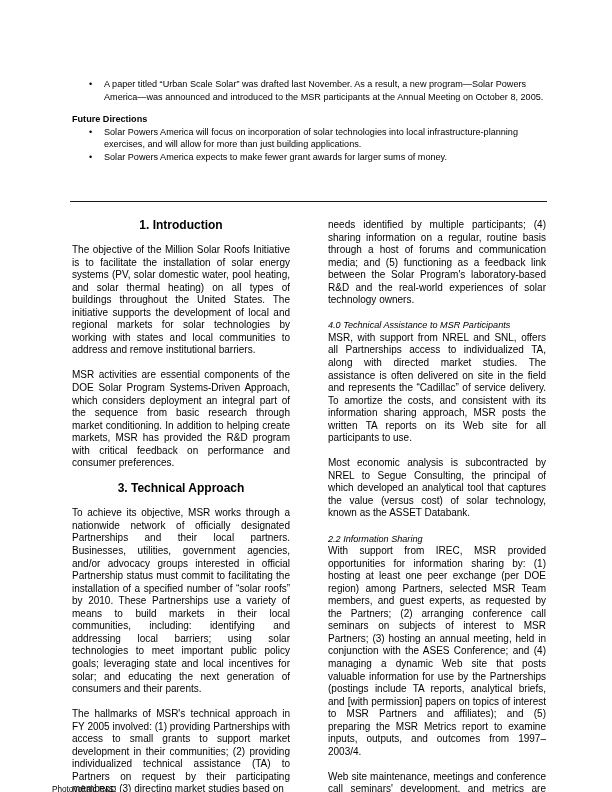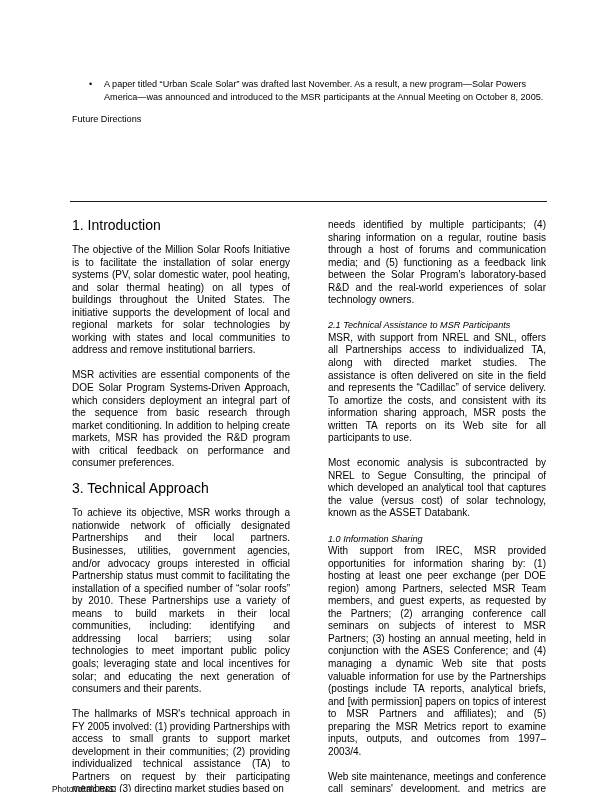--- a/index.html
+++ b/index.html
@@ -43,21 +43,21 @@
     content: "\2022";
     position: absolute;
     left: 17px;
     top: 0;
     font-size: 9.1px;
     line-height: 12.6px;
   }
   .section-head-bold {
     font-size: 9.1px;
     line-height: 12.6px;
-    font-weight: normal;
+    font-weight: bold;
     margin: 10px 0 0 0;
   }
   .future-list {
     margin-top: 0;
   }
 
   
   .divider {
     position: absolute;
     left: 70px;
@@ -82,24 +82,24 @@
   .body-p {
     font-size: 10px;
     line-height: 12.55px;
     text-align: justify;
     text-justify: inter-word;
     margin: 0 0 12.5px 0;
     hyphens: none;
   }
   .body-p:last-child { margin-bottom: 0; }
   .col-head {
-    font-size: 14px;
+    font-size: 12px;
     line-height: 12.55px;
-    font-weight: normal;
-    text-align: left;
+    font-weight: bold;
+    text-align: center;
     margin: 0 0 12.5px 0;
   }
   .col-subhead {
     font-size: 9.1px;
     line-height: 12.55px;
     font-style: italic;
     text-align: left;
     margin: 0 0 0 0;
   }
 
@@ -127,42 +127,44 @@
 <div class="page">
 
   <div class="top-block">
     <ul class="bullet-list">
       <li class="bullet-item">A paper titled “Urban Scale Solar” was drafted last November. As a result, a new program—Solar Powers America—was announced and introduced to the MSR participants at the Annual Meeting on October 8, 2005.</li>
     </ul>
 
     <div class="section-head-bold">Future Directions</div>
 
     <ul class="bullet-list future-list">
+      <li class="bullet-item">Solar Powers America will focus on incorporation of solar technologies into local infrastructure-planning exercises, and will allow for more than just building applications.</li>
+      <li class="bullet-item">Solar Powers America expects to make fewer grant awards for larger sums of money.</li>
     </ul>
   </div>
 
   <div class="divider"></div>
 
   <div class="columns">
 
     <div class="col">
       <div class="col-head">1.  Introduction</div>
       <p class="body-p">The objective of the Million Solar Roofs Initiative is to facilitate the installation of solar energy systems (PV, solar domestic water, pool heating, and solar thermal heating) on all types of buildings throughout the United States.  The initiative supports the development of local and regional markets for solar technologies by working with states and local communities to address and remove institutional barriers.</p>
       <p class="body-p">MSR activities are essential components of the DOE Solar Program Systems-Driven Approach, which considers deployment an integral part of the sequence from basic research through market conditioning. In addition to helping create markets, MSR has provided the R&amp;D program with critical feedback on performance and consumer preferences.</p>
       <div class="col-head">3.  Technical Approach</div>
       <p class="body-p">To achieve its objective, MSR works through a nationwide network of officially designated Partnerships and their local partners.  Businesses, utilities, government agencies, and/or advocacy groups interested in official Partnership status must commit to facilitating the installation of a specified number of “solar roofs” by 2010. These Partnerships use a variety of means to build markets in their local communities, including: identifying and addressing local barriers; using solar technologies to meet important public policy goals; leveraging state and local incentives for solar; and educating the next generation of consumers and their parents.</p>
       <p class="body-p">The hallmarks of MSR's technical approach in FY 2005 involved: (1) providing Partnerships with access to small grants to support market development in their communities; (2) providing individualized technical assistance (TA) to Partners on request by their participating members; (3) directing market studies based on</p>
     </div>
 
     <div class="col">
       <p class="body-p">needs identified by multiple participants; (4) sharing information on a regular, routine basis through a host of forums and communication media; and (5) functioning as a feedback link between the Solar Program's laboratory-based R&amp;D and the real-world experiences of solar technology owners.</p>
-      <div class="col-subhead">2.1 Technical Assistance to MSR Participants</div>
+      <div class="col-subhead">4.0 Technical Assistance to MSR Participants</div>
       <p class="body-p">MSR, with support from NREL and SNL, offers all Partnerships access to individualized TA, along with directed market studies.  The assistance is often delivered on site in the field and represents the “Cadillac” of service delivery.  To amortize the costs, and consistent with its information sharing approach, MSR posts the written TA reports on its Web site for all participants to use.</p>
       <p class="body-p">Most economic analysis is subcontracted by NREL to Segue Consulting, the principal of which developed an analytical tool that captures the value (versus cost) of solar technology, known as the ASSET Databank.</p>
-      <div class="col-subhead">1.0 Information Sharing</div>
+      <div class="col-subhead">2.2 Information Sharing</div>
       <p class="body-p">With support from IREC, MSR provided opportunities for information sharing by:  (1) hosting at least one peer exchange (per DOE region) among Partners, selected MSR Team members, and guest experts, as requested by the Partners; (2) arranging conference call seminars on subjects of interest to MSR Partners; (3) hosting an annual meeting, held in conjunction with the ASES Conference; and (4) managing a dynamic Web site that posts valuable information for use by the Partnerships (postings include TA reports, analytical briefs, and [with permission] papers on topics of interest to MSR Partners and affiliates); and (5) preparing the MSR Metrics report to examine inputs, outputs, and outcomes from 1997–2003/4.</p>
       <p class="body-p">Web site maintenance, meetings and conference call seminars' development, and metrics are subcontracted to IREC, an organization</p>
     </div>
 
   </div>
 
   <div class="footer">
     <div class="footer-line">Photovoltaic R&amp;D</div>
     <div class="footer-line">Technology Development</div>
     <div class="page-number">92</div>

